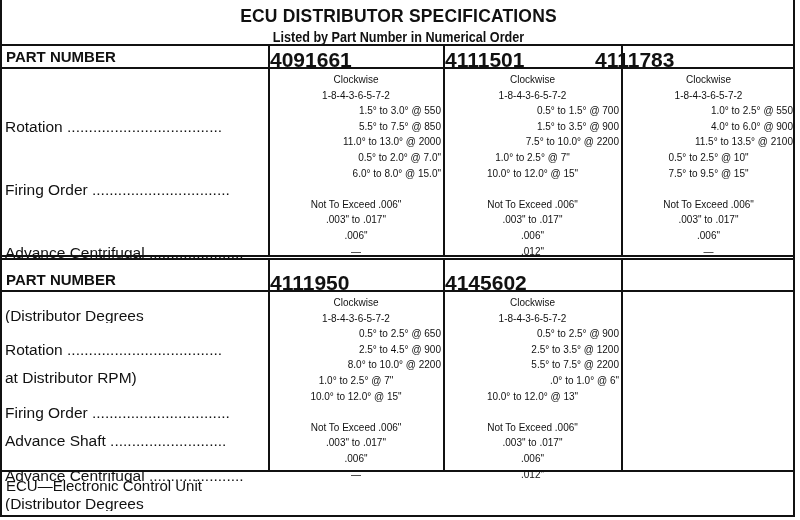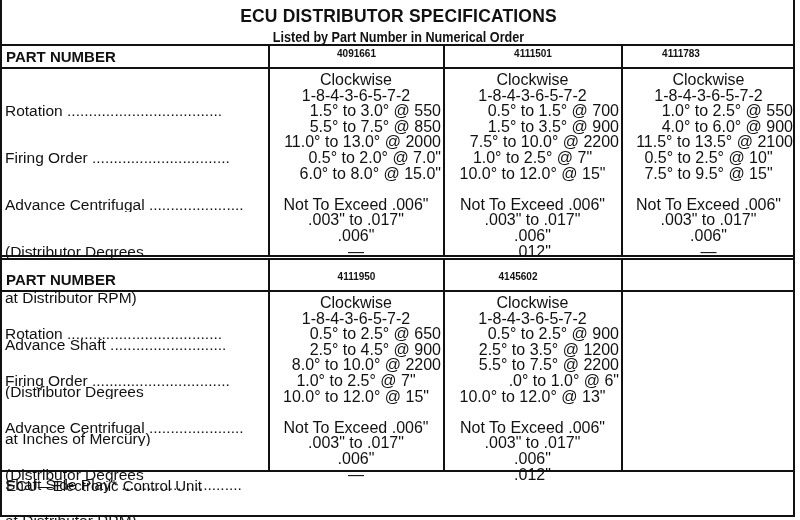--- a/index.html
+++ b/index.html
@@ -5,24 +5,24 @@
   html, body { margin: 0; padding: 0; background: #ffffff; }
   body { width: 800px; height: 520px; overflow: hidden; position: relative; font-family: "Liberation Sans", "DejaVu Sans", sans-serif; color: #111; }
   .sheet { position: absolute; left: 0; top: 0; width: 795px; height: 517px; border: 2px solid #111; border-top: none; box-sizing: border-box; }
   .title-block { position: absolute; left: 0; top: 0; width: 793px; height: 45px; text-align: center; }
   .title { position: absolute; left: 0; right: 0; top: 5px; font-size: 19px; font-weight: bold; letter-spacing: 0.2px; transform: scaleX(0.92); }
   .subtitle { position: absolute; left: 0; right: 0; top: 29px; font-size: 14px; font-weight: bold; transform: scaleX(0.9); }
   .hline { position: absolute; left: 0; width: 793px; height: 0; border-top: 2px solid #111; }
   .vline { position: absolute; width: 0; border-left: 2px solid #111; }
   .hdr-row { position: absolute; left: 0; width: 793px; }
   .hdr-label { position: absolute; left: 4px; font-size: 15px; font-weight: bold; white-space: nowrap; }
-  .hdr-part { position: absolute; text-align: center; font-size: 10px; font-weight: bold; white-space: nowrap; }
+  .hdr-part { position: absolute; font-size: 21px; font-weight: bold; white-space: nowrap; }
   .labels { position: absolute; left: 3px; width: 262px; font-size: 15.5px; line-height: 15.6px; white-space: pre; overflow: hidden; }
-  .labels div { height: 15.6px; white-space: nowrap; overflow: hidden; transform-origin: left; }
-  .col { position: absolute; font-size: 16px; line-height: 15.6px; white-space: nowrap; }
+  .labels div { height: 15.6px; white-space: nowrap; overflow: hidden; transform-origin: left; margin-top: 16px; }
+  .col { position: absolute; font-size: 10px; line-height: 15.6px; white-space: nowrap; }
   .col div { height: 15.6px; text-align: center; }
   .col div.r { text-align: right; padding-right: 1px; }
   .foot { position: absolute; left: 4px; font-size: 15px; line-height: 17px; }
 </style>
 </head>
 <body>
 
 <div class="sheet">
 
   <div class="title-block">

